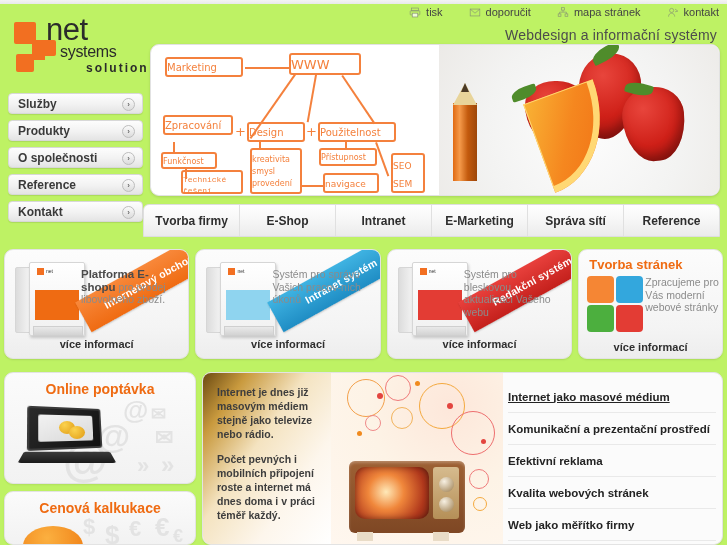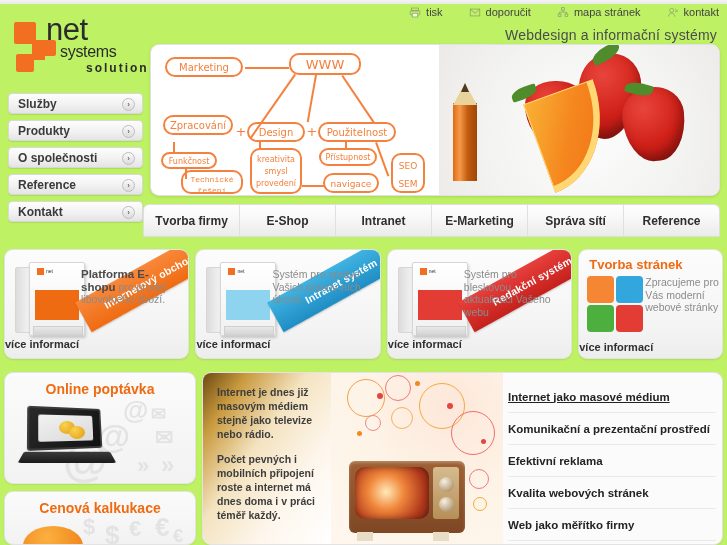--- a/index.html
+++ b/index.html
@@ -77,22 +77,22 @@
     position:absolute; left:150px; top:44px; width:570px; height:152px;
     background:#fff; border:1px solid #e2e2e2; border-radius:9px;
     box-shadow:0 1px 3px rgba(0,0,0,.12); overflow:hidden;
   }
   .hero-left { position:absolute; left:0; top:0; width:290px; height:100%; }
   .hero-right {
     position:absolute; left:288px; top:0; right:0; height:100%;
     background:
       radial-gradient(circle at 52% 58%, #fdfdfd 0%, #f3f3f2 58%, #eceae7 100%);
   }
-  .doodle { position:absolute; border:2px solid #f4813d; border-radius:10px;
-            color:#f4813d; font-size:9px; text-align:center;
+  .doodle { position:absolute; border:2px solid #f4813d; border-radius:3px;
+            color:#f4813d; font-size:9px; text-align:left;
             font-family:"DejaVu Sans", sans-serif; }
   .dline { position:absolute; background:#f4813d; height:2px; transform-origin:0 0; }
   .pencil { position:absolute; left:14px; top:28px; width:24px; height:108px; }
   .pencil .body { position:absolute; left:0; top:30px; width:24px; height:78px;
     background:linear-gradient(to right,#e06a12 0%,#f59a4a 28%,#c35a0d 62%,#9d470a 100%); }
   .pencil .wood { position:absolute; left:0; top:10px; width:0;height:0;
     border-left:12px solid transparent; border-right:12px solid transparent;
     border-bottom:22px solid #e8d49a; }
   .pencil .tip { position:absolute; left:8px; top:10px; width:0;height:0;
     border-left:4px solid transparent; border-right:4px solid transparent;
@@ -156,21 +156,21 @@
      font-size:5px; color:#333; }
   .boxshot .minilogo i { display:block; width:7px; height:7px; background:#f26f21; float:left; margin-right:2px; }
   .boxshot .bar { position:absolute; left:18px; bottom:4px; width:50px; height:10px;
      background:linear-gradient(to bottom,#e9e9e9,#d3d3d3); border:1px solid #cfcfcf; }
   .card-text {
     position:absolute; left:76px; top:18px; width:92px;
     font-size:10.5px; line-height:12.5px; color:#8b8b8b;
   }
   .card-text b { color:#4b4b4b; font-size:11.5px; }
   .more {
-    position:absolute; left:0; right:0; bottom:8px; 
+    position:absolute; left:0; right:0; bottom:8px; text-align:center;
     font-size:11px; font-weight:bold; color:#2f2f2f; cursor:pointer;
   }
   .card.w4 .card-title {
     position:absolute; left:10px; top:7px; font-size:13px; font-weight:bold; color:#ef6b12;
   }
   .card.w4 .card-text { left:66px; top:26px; width:76px; }
   .card.w4 .more { bottom:5px; }
   .puzzle { position:absolute; left:8px; top:26px; width:58px; height:58px; }
   .pz { position:absolute; width:27px; height:27px; border-radius:4px; }
   .pz.a { left:0;  top:0;  background:#f58634; }

